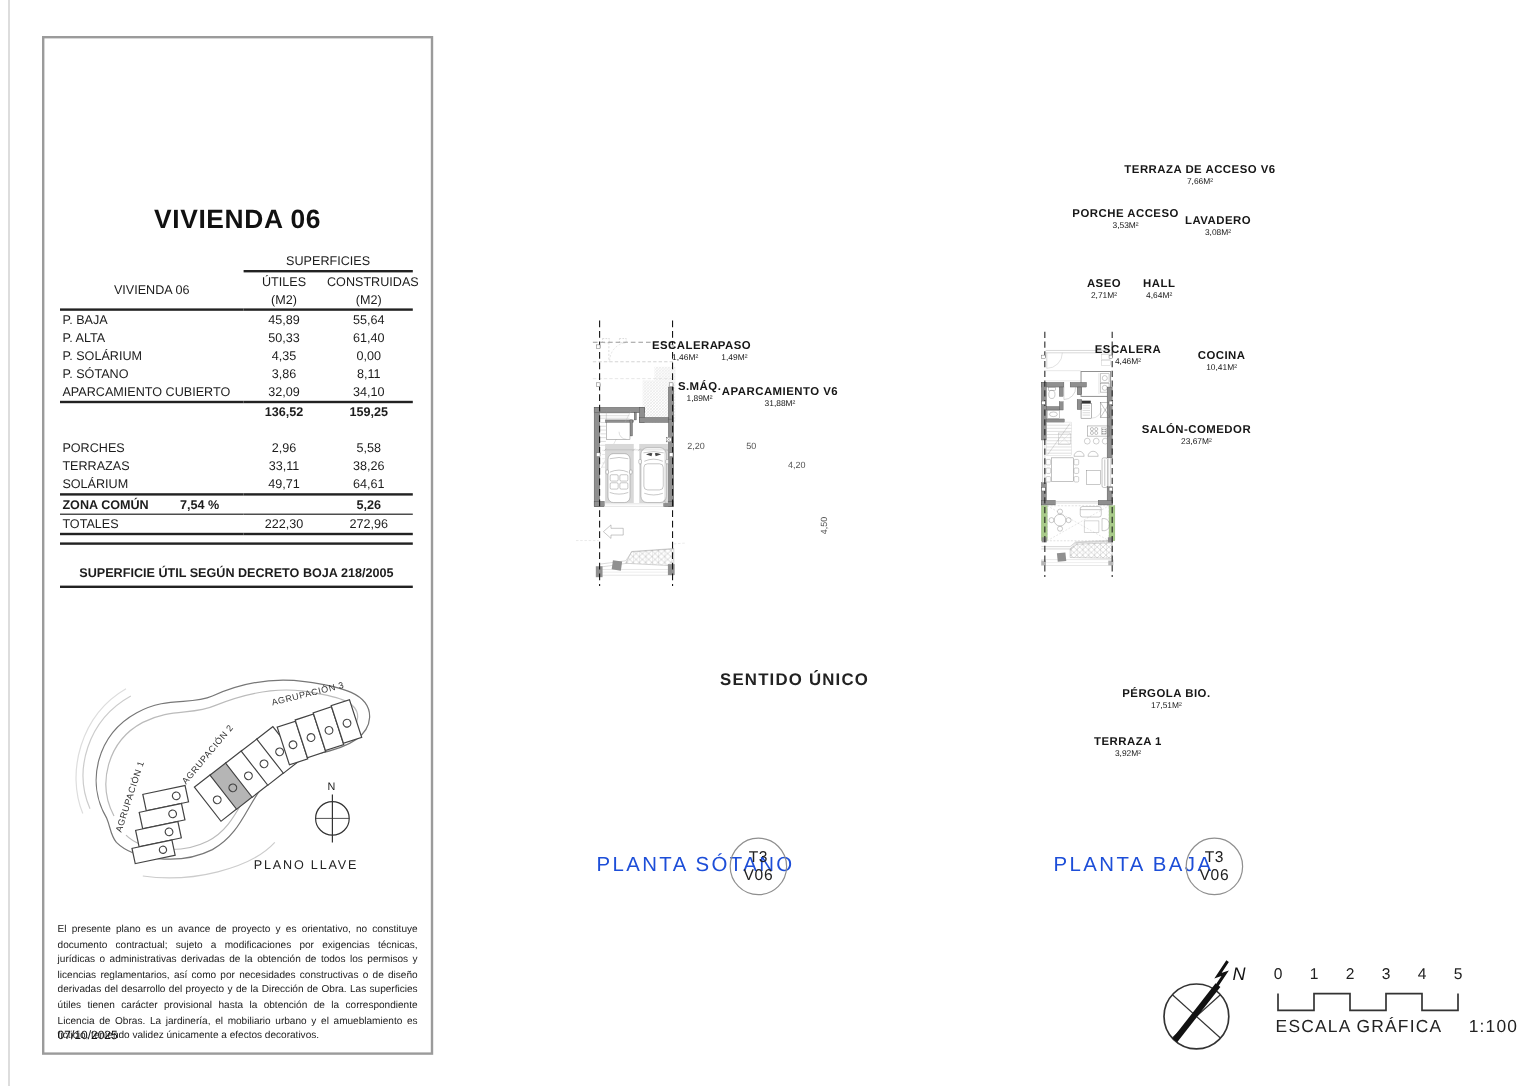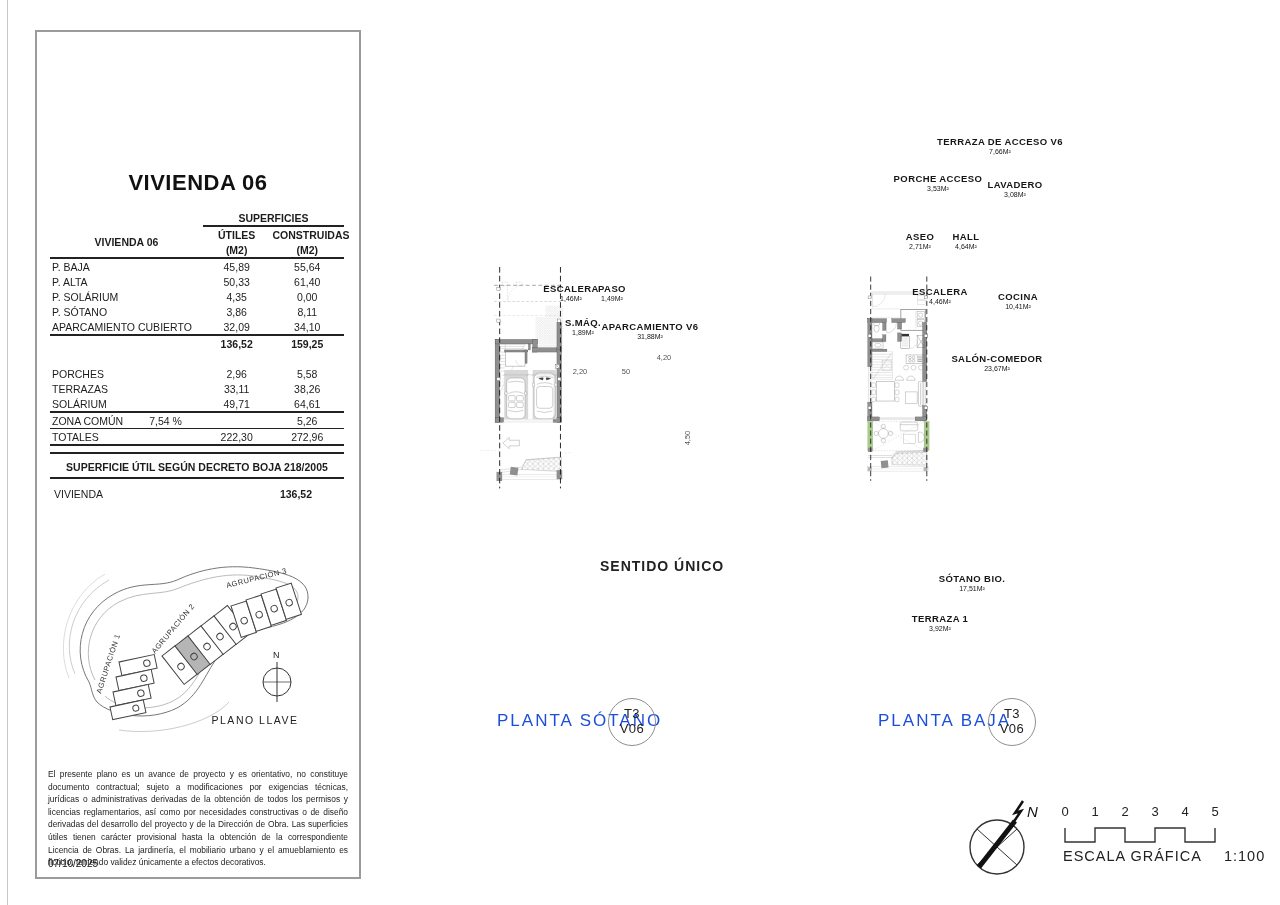--- a/index.html
+++ b/index.html
@@ -8,31 +8,31 @@
   .abs{position:absolute;}
   
   #panel{left:35px;top:30px;width:322px;height:845px;border:2px solid #9b9b9b;background:#fff;}
   #page-edge{left:7px;top:0;width:1px;height:905px;background:#c7c7c7;}
   #panel h1{margin:0;position:absolute;top:138px;left:0;width:100%;text-align:center;
             font-size:22px;font-weight:bold;letter-spacing:.5px;color:#111;}
   table.surf{position:absolute;top:178px;left:13px;width:294px;border-collapse:collapse;
              font-size:10.5px;table-layout:fixed;}
   table.surf th,table.surf td{padding:1.5px 2px;font-weight:normal;}
   table.surf .c{text-align:center;}
-  table.surf th{font-weight:bold;margin-top:46px;}
+  table.surf th{font-weight:normal;margin-top:46px;}
   tr.hdr2 th{border-bottom:2px solid #222;}
   th.sup{border-bottom:2px solid #222;}
   tr.subtotal td{border-top:2px solid #222;font-weight:bold;}
   tr.spacer td{height:12px;}
-  tr.zona td{border-top:2px solid #222;}
+  tr.zona td{border-top:2px solid #222;font-weight:bold;}
   tr.totales td{border-top:1px solid #222;border-bottom:2px solid #222;font-weight:normal;}
   .pct{margin-left:26px;}
   #boja{position:absolute;top:420px;left:13px;width:294px;font-size:10.5px;}
   #boja .bhead{border-top:2px solid #222;border-bottom:2px solid #222;text-align:center;
-               font-weight:bold;padding:7px 0 4px;}
+               font-weight:bold;padding:18px 0 4px;}
   #boja .brow{display:flex;justify-content:space-between;padding:9px 4px 0 4px;}
   #boja .brow .v{font-weight:bold;padding-right:28px;}
   #disclaimer{position:absolute;top:736px;left:11px;width:300px;font-size:8.4px;line-height:1.5;
               text-align:justify;color:#222;}
   #panel-date{position:absolute;top:826px;left:11px;font-size:10px;color:#111;}
   
   .room-label{position:absolute;transform:translateX(-50%);text-align:center;color:#161616;
               white-space:nowrap;line-height:1.15;z-index:5;}
   .room-label .rname{font-size:9.5px;font-weight:bold;letter-spacing:.4px;}
   .room-label .rarea{font-size:7px;}
@@ -133,24 +133,20 @@
       <tr class="totales">
         <td>TOTALES</td>
         <td class="c">222,30</td>
         <td class="c">272,96</td>
       </tr>
     </tbody>
       </table>
 
     <div id="boja">
       <div class="bhead">SUPERFICIE ÚTIL SEGÚN DECRETO BOJA 218/2005</div>
-      <div class="brow">
-        <span>VIVIENDA</span>
-        <span class="v">136,52</span>
-      </div>
     </div>
 
     <svg class="abs" style="left:22px;top:522px" width="282" height="196" viewBox="0 0 282 196">
       <g fill="none" stroke="#9a9a9a" stroke-width="1">
         <path d="M30 128 C12 98 22 58 55 40 C80 26 100 34 118 26 C140 16 165 10 195 14 C225 18 250 24 249 44 C248 62 226 70 206 74 C182 78 170 88 158 104 C146 120 140 142 118 154 C90 168 52 162 38 148 C33 142 33 135 30 128 Z" stroke="#777"></path>
         <path d="M36 126 C22 100 30 64 60 48 C83 36 102 42 120 34 C140 26 166 18 194 22 C220 26 240 30 239 44 C238 56 222 63 204 67 C180 72 165 82 152 100 C140 117 134 137 114 147 C90 159 58 154 46 142" stroke="#bbb"></path>
         <path d="M16 120 C2 88 14 46 50 26" stroke="#ccc"></path>
         <path d="M10 124 C-4 90 8 42 46 20" stroke="#ddd"></path>
         <path d="M60 176 C100 182 150 170 170 148" stroke="#ccc"></path>
       </g>
@@ -384,21 +380,21 @@
   <div class="room-label" style="left:583px;top:318px">
     <div class="rname">S.MÁQ.</div>
     <div class="rarea">1,89M²</div>
   </div>
   <div class="room-label" style="left:650px;top:322px">
     <div class="rname">APARCAMIENTO V6</div>
     <div class="rarea">31,88M²</div>
   </div>
   <div class="dim" style="left:580px;top:367px">2,20</div>
   <div class="dim" style="left:626px;top:367px">50</div>
-  <div class="dim" style="left:664px;top:353px">4,20</div>
+  <div class="dim" style="left:664px;top:383px">4,20</div>
   <div class="dim vert" style="left:687px;top:438px">4,50</div>
   <div id="dir-label">SENTIDO ÚNICO</div>
 
   <div class="plan-caption" style="left:497px;top:711px">PLANTA SÓTANO</div>
   <div class="badge" style="left:608px;top:698px">
     <span>T3</span>
     <span>V06</span>
   </div>
 
   <svg class="abs" style="left:860px;top:60px" width="240" height="660" viewBox="860 60 740 720">
@@ -609,21 +605,21 @@
   </div>
   <div class="room-label" style="left:1018px;top:292px">
     <div class="rname">COCINA</div>
     <div class="rarea">10,41M²</div>
   </div>
   <div class="room-label" style="left:997px;top:354px">
     <div class="rname">SALÓN-COMEDOR</div>
     <div class="rarea">23,67M²</div>
   </div>
   <div class="room-label" style="left:972px;top:574px">
-    <div class="rname">SÓTANO BIO.</div>
+    <div class="rname">PÉRGOLA BIO.</div>
     <div class="rarea">17,51M²</div>
   </div>
   <div class="room-label" style="left:940px;top:614px">
     <div class="rname">TERRAZA 1</div>
     <div class="rarea">3,92M²</div>
   </div>
 
   <div class="plan-caption" style="left:878px;top:711px">PLANTA BAJA</div>
   <div class="badge" style="left:988px;top:698px">
     <span>T3</span>

